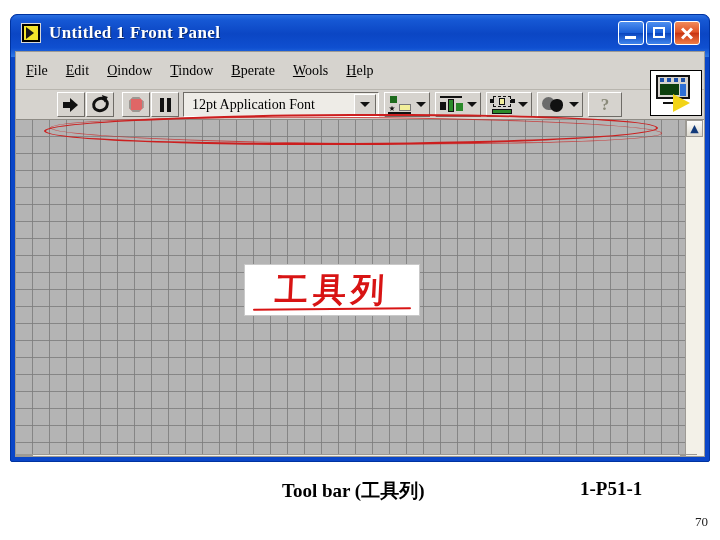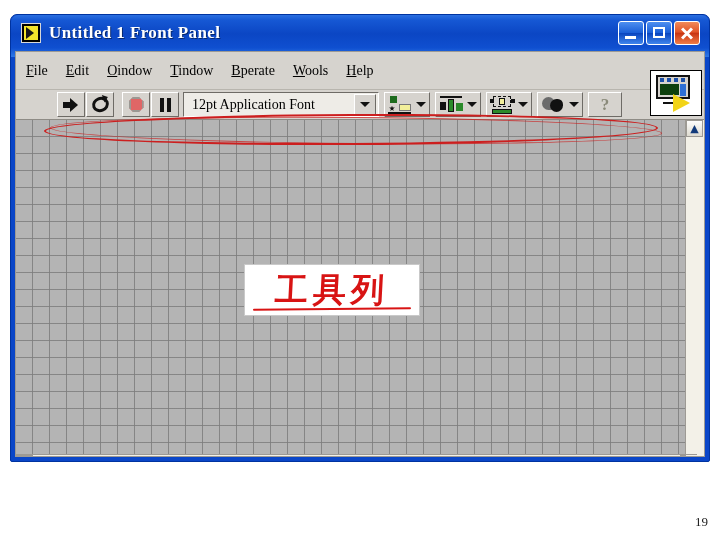--- a/index.html
+++ b/index.html
@@ -710,16 +710,20 @@
             <span>▶</span>
           </div>
         </div>
 
         <div class="sb-grip"></div>
       </div>
 
     </div>
   </div>
 
-
-  <div class="page-number">19</div>
+  <div class="caption">
+    <div class="cap-left">Tool bar (工具列)</div>
+    <div class="cap-right">1-P51-1</div>
+  </div>
+
+  <div class="page-number">70</div>
 
 </div>
 
 </body></html>

